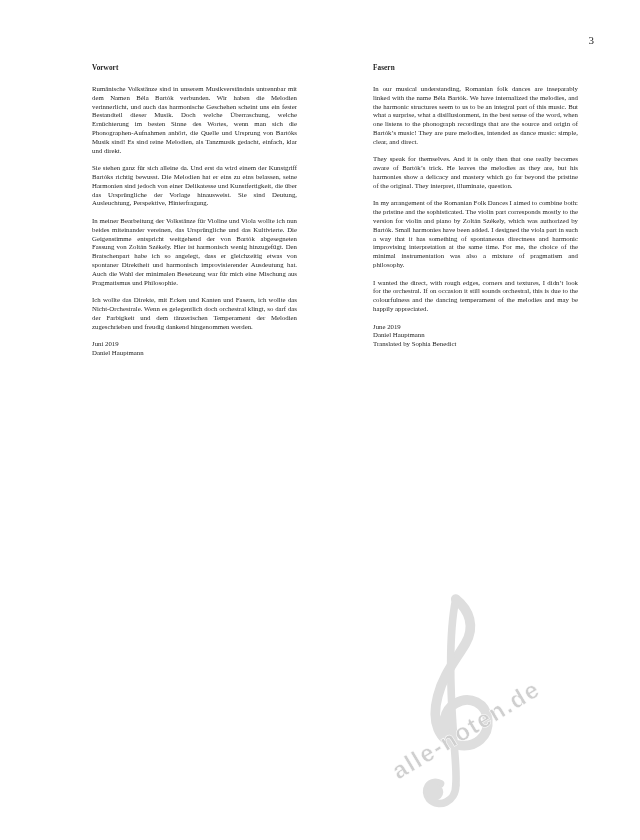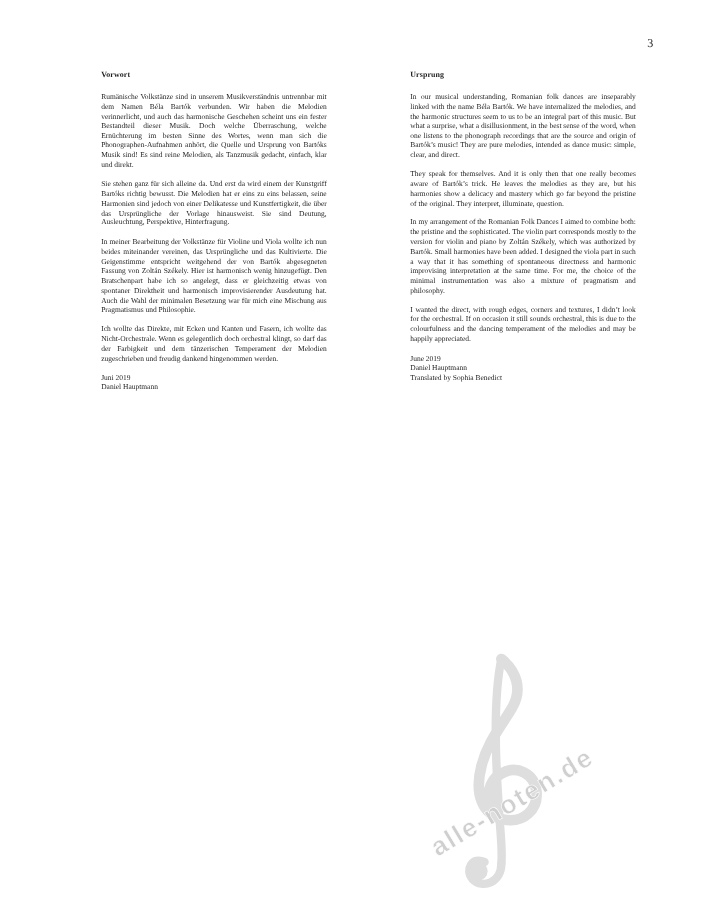--- a/index.html
+++ b/index.html
@@ -97,21 +97,21 @@
       <p>Sie stehen ganz für sich alleine da. Und erst da wird einem der Kunstgriff Bartóks richtig bewusst. Die Melodien hat er eins zu eins belassen, seine Harmonien sind jedoch von einer Delikatesse und Kunstfertigkeit, die über das Ursprüngliche der Vorlage hinausweist. Sie sind Deutung, Ausleuchtung, Perspektive, Hinterfragung.</p>
       <p>In meiner Bearbeitung der Volkstänze für Violine und Viola wollte ich nun beides miteinander vereinen, das Ursprüngliche und das Kultivierte. Die Geigenstimme entspricht weitgehend der von Bartók abgesegneten Fassung von Zoltán Székely. Hier ist harmonisch wenig hinzugefügt. Den Bratschenpart habe ich so angelegt, dass er gleichzeitig etwas von spontaner Direktheit und harmonisch improvisierender Ausdeutung hat. Auch die Wahl der minimalen Besetzung war für mich eine Mischung aus Pragmatismus und Philosophie.</p>
       <p>Ich wollte das Direkte, mit Ecken und Kanten und Fasern, ich wollte das Nicht-Orchestrale. Wenn es gelegentlich doch orchestral klingt, so darf das der Farbigkeit und dem tänzerischen Temperament der Melodien zugeschrieben und freudig dankend hingenommen werden.</p>
       <div class="signoff">
         <div>Juni 2019</div>
         <div>Daniel Hauptmann</div>
       </div>
     </section>
 
     <section class="col">
-      <h2>Ursprung</h2>
+      <h2>Fasern</h2>
       <p>In our musical understanding, Romanian folk dances are inseparably linked with the name Béla Bartók. We have internalized the melodies, and the harmonic structures seem to us to be an integral part of this music. But what a surprise, what a disillusionment, in the best sense of the word, when one listens to the phonograph recordings that are the source and origin of Bartók’s music! They are pure melodies, intended as dance music: simple, clear, and direct.</p>
       <p>They speak for themselves. And it is only then that one really becomes aware of Bartók’s trick. He leaves the melodies as they are, but his harmonies show a delicacy and mastery which go far beyond the pristine of the original. They interpret, illuminate, question.</p>
       <p>In my arrangement of the Romanian Folk Dances I aimed to combine both: the pristine and the sophisticated. The violin part corresponds mostly to the version for violin and piano by Zoltán Székely, which was authorized by Bartók. Small harmonies have been added. I designed the viola part in such a way that it has something of spontaneous directness and harmonic improvising interpretation at the same time. For me, the choice of the minimal instrumentation was also a mixture of pragmatism and philosophy.</p>
       <p>I wanted the direct, with rough edges, corners and textures, I didn’t look for the orchestral. If on occasion it still sounds orchestral, this is due to the colourfulness and the dancing temperament of the melodies and may be happily appreciated.</p>
       <div class="signoff">
         <div>June 2019</div>
         <div>Daniel Hauptmann</div>
         <div>Translated by Sophia Benedict</div>
       </div>
     </section>

